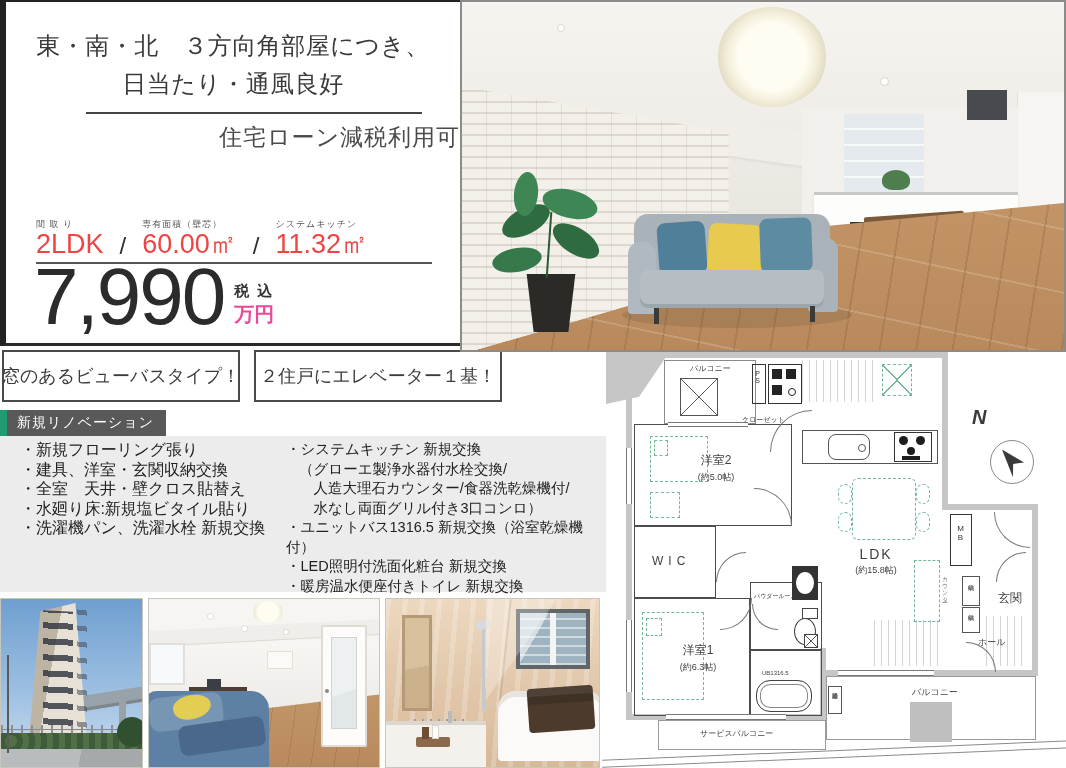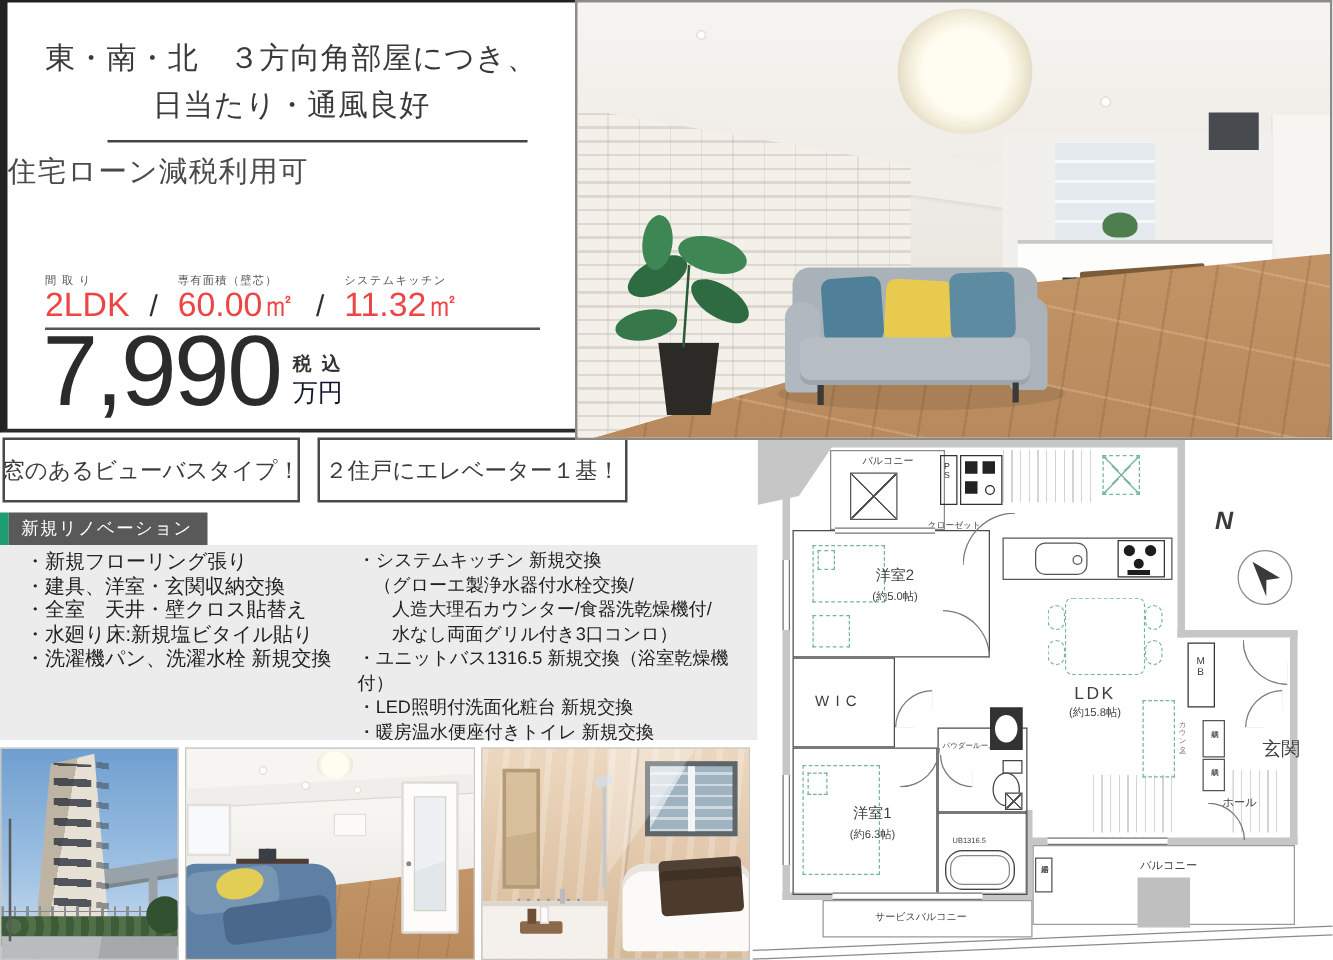--- a/index.html
+++ b/index.html
@@ -6,32 +6,32 @@
   body{width:1066px;height:768px;position:relative;background:#fff;overflow:hidden;
        font-family:"Liberation Sans","DejaVu Sans",sans-serif;color:#333;}
   .abs{position:absolute;box-sizing:border-box;}
 
   
   #info-panel{left:0;top:0;width:460px;height:346px;background:#fff;
     border-left:6px solid #222;border-top:2px solid #222;border-bottom:3px solid #2b2b2b;}
   .headline{width:100%;text-align:center;font-size:24px;font-weight:500;color:#3a3a3a;letter-spacing:.5px;}
   #hl1{top:28px;} #hl2{top:66px;}
   #hl-divider{left:80px;top:110px;width:336px;height:2px;background:#444;}
-  #subhl{top:120px;width:100%;text-align:left;font-size:23px;font-weight:500;color:#4a4a4a;letter-spacing:1px;}
+  #subhl{top:120px;width:100%;text-align:right;font-size:23px;font-weight:500;color:#4a4a4a;letter-spacing:1px;}
   #specs{left:30px;top:216px;width:396px;display:flex;align-items:flex-end;
          border-bottom:2px solid #555;padding-bottom:4px;}
   .spec{display:flex;flex-direction:column;}
   .spec-label{font-size:9px;color:#555;letter-spacing:1px;}
   .spec-value{font-size:27px;color:#ef4444;line-height:1;}
   .spec-slash{font-size:24px;color:#2e2e2e;margin:0 16px;line-height:1;}
   #price-row{left:28px;top:258px;display:flex;align-items:flex-end;}
   #price-amount{font-size:80px;line-height:.92;font-weight:500;color:#2b2b2b;letter-spacing:-2px;}
   #price-side{margin-left:10px;margin-bottom:6px;display:flex;flex-direction:column;}
   #price-tax{font-size:15px;font-weight:600;color:#333;letter-spacing:2px;}
-  #price-unit{font-size:20px;font-weight:400;color:#0f172a;}
+  #price-unit{font-size:20px;font-weight:700;color:#ec4899;}
 
   
   .badge{top:350px;height:52px;border:2px solid #4a4a4a;background:#fff;
     display:flex;align-items:center;justify-content:center;font-size:18px;color:#3c3c3c;white-space:nowrap;}
   #badge1{left:2px;width:238px;} #badge2{left:254px;width:248px;}
 
   
   #reno-tag{left:0;top:410px;height:26px;display:flex;align-items:stretch;}
   #reno-tag-bar{width:7px;background:#1f9d71;}
   #reno-tag-box{background:#595959;color:#fff;font-size:14px;display:flex;align-items:center;padding:0 12px 0 10px;letter-spacing:1px;}
@@ -347,21 +347,21 @@
     <div style="font-size:14px;letter-spacing:2px;">LDK</div>
     <div style="font-size:9px;margin-top:2px;">(約15.8帖)</div>
   </div>
   <div class="fp-label" style="left:44px;top:290px;width:96px;text-align:center;">
     <div style="font-size:12px;">洋室1</div>
     <div style="font-size:9px;margin-top:2px;">(約6.3帖)</div>
   </div>
   <div class="fp-label" style="left:156px;top:318px;font-size:6px;">UB1316.5</div>
   <div class="fp-label" style="left:148px;top:240px;font-size:6px;">パウダールーム</div>
   <div class="fp-label vtx" style="left:224px;top:336px;font-size:6px;">給湯器</div>
-  <div class="fp-label" style="left:404px;top:238px;font-size:15px;">玄関</div>
+  <div class="fp-label" style="left:392px;top:238px;font-size:12px;">玄関</div>
   <div class="fp-label" style="left:372px;top:284px;font-size:9px;">ホール</div>
   <div class="fp-label" style="left:306px;top:334px;font-size:9px;">バルコニー</div>
   <div class="fp-label" style="left:94px;top:376px;font-size:8px;">サービスバルコニー</div>
 
   <div class="fp-label" style="left:366px;top:54px;font-size:20px;font-style:italic;font-weight:600;color:#3a3a3a;">N</div>
   <div class="abs" style="left:384px;top:88px;width:44px;height:44px;border:1px solid #8a8a8a;border-radius:50%;">
     <svg width="44" height="44" viewBox="0 0 44 44">
       <polygon points="13,7 33,23 22,23 20,36" fill="#3a3a3a" transform="rotate(-8 22 22)"></polygon>
     </svg>
   </div>

